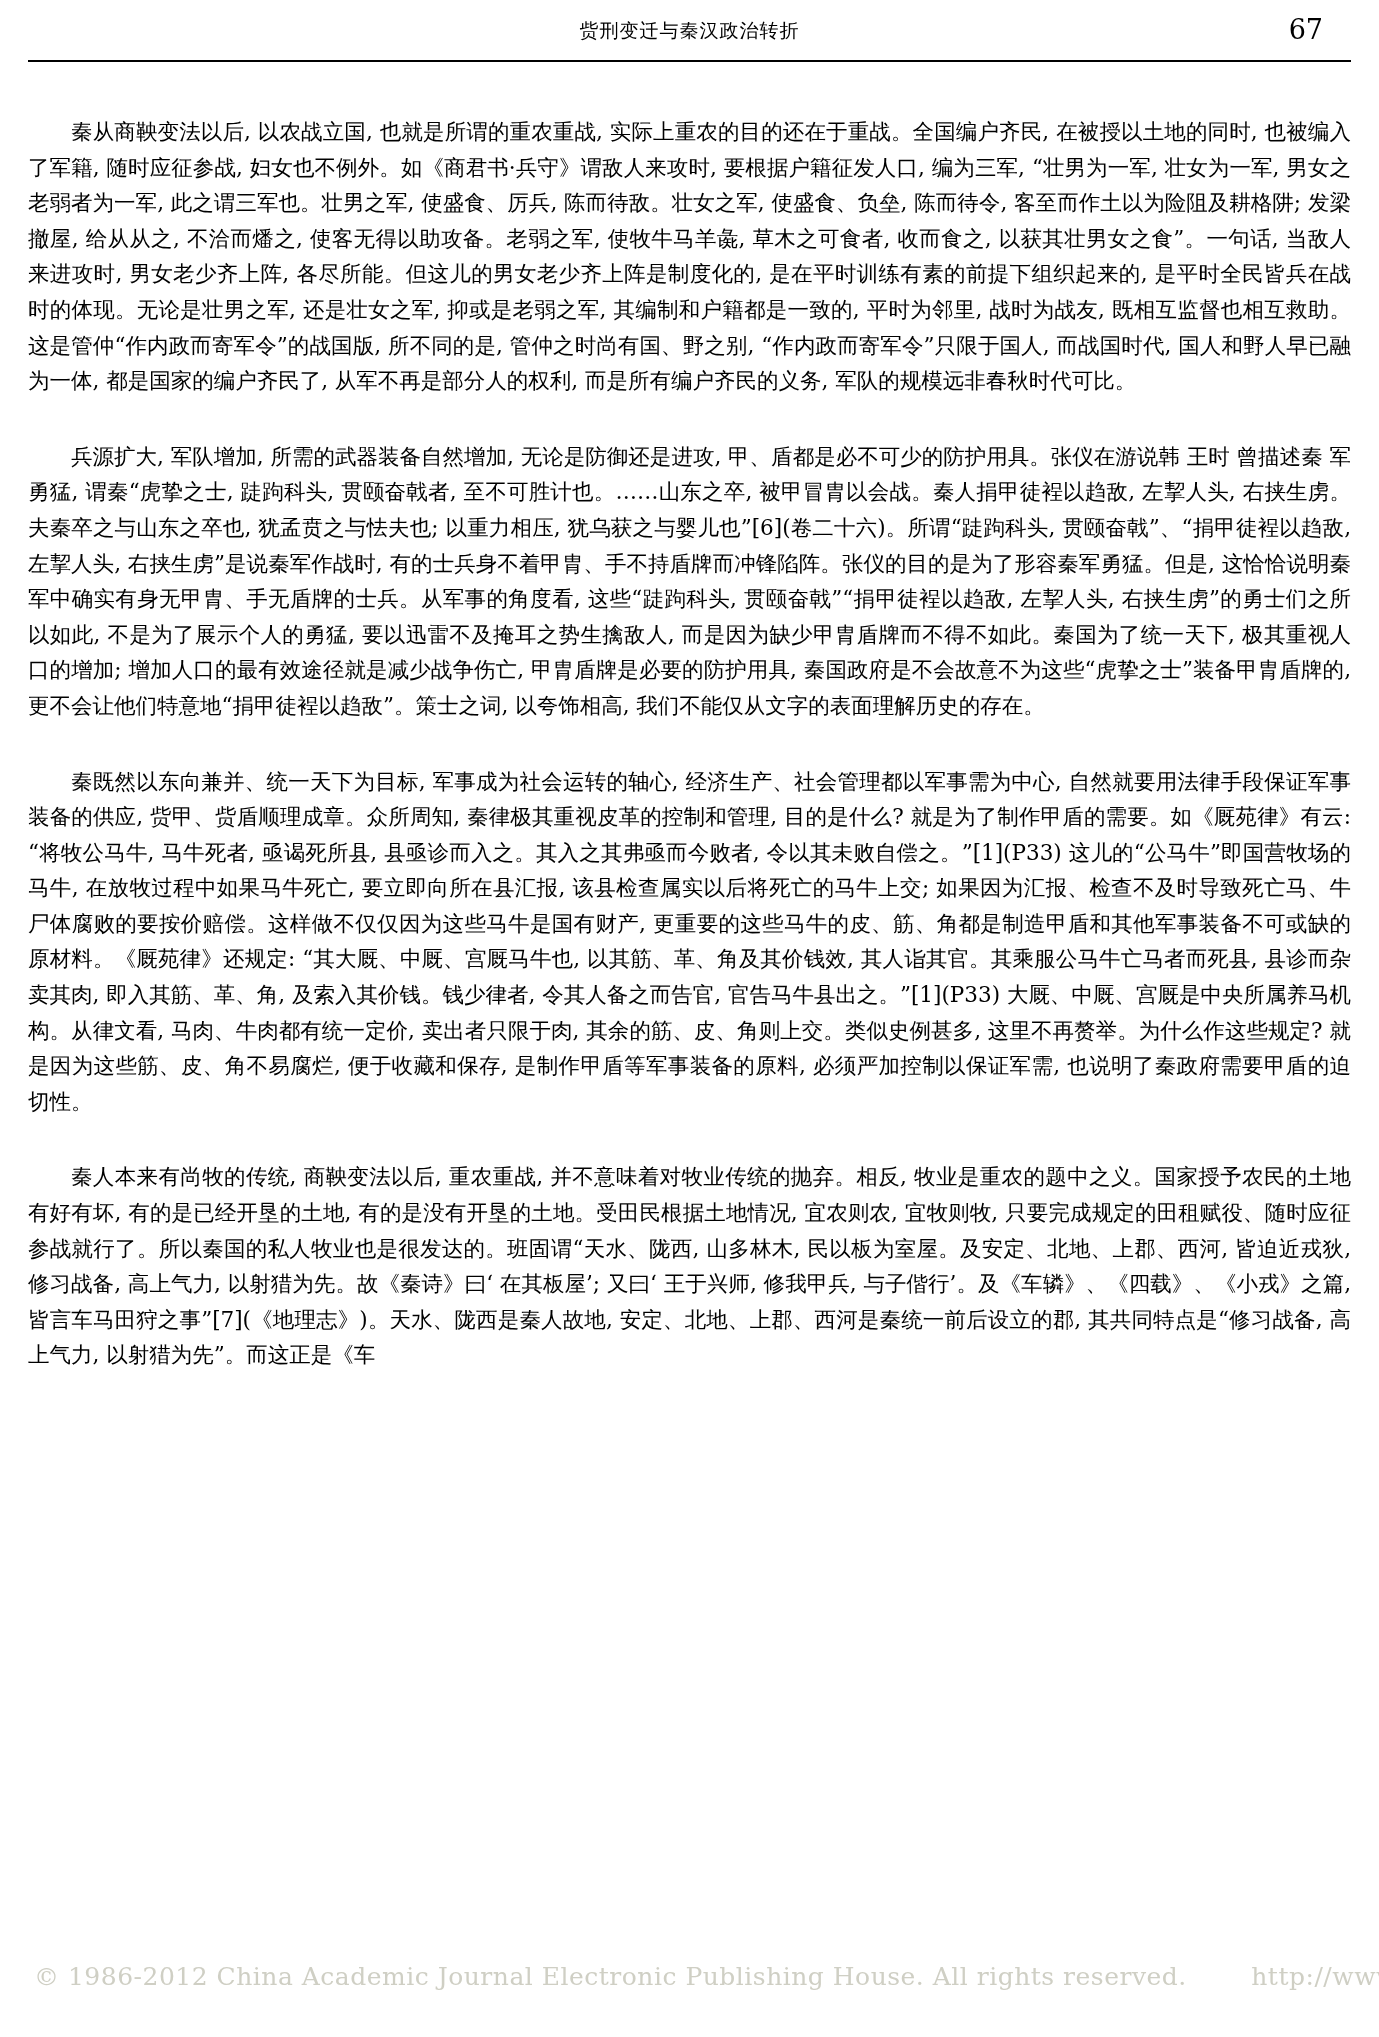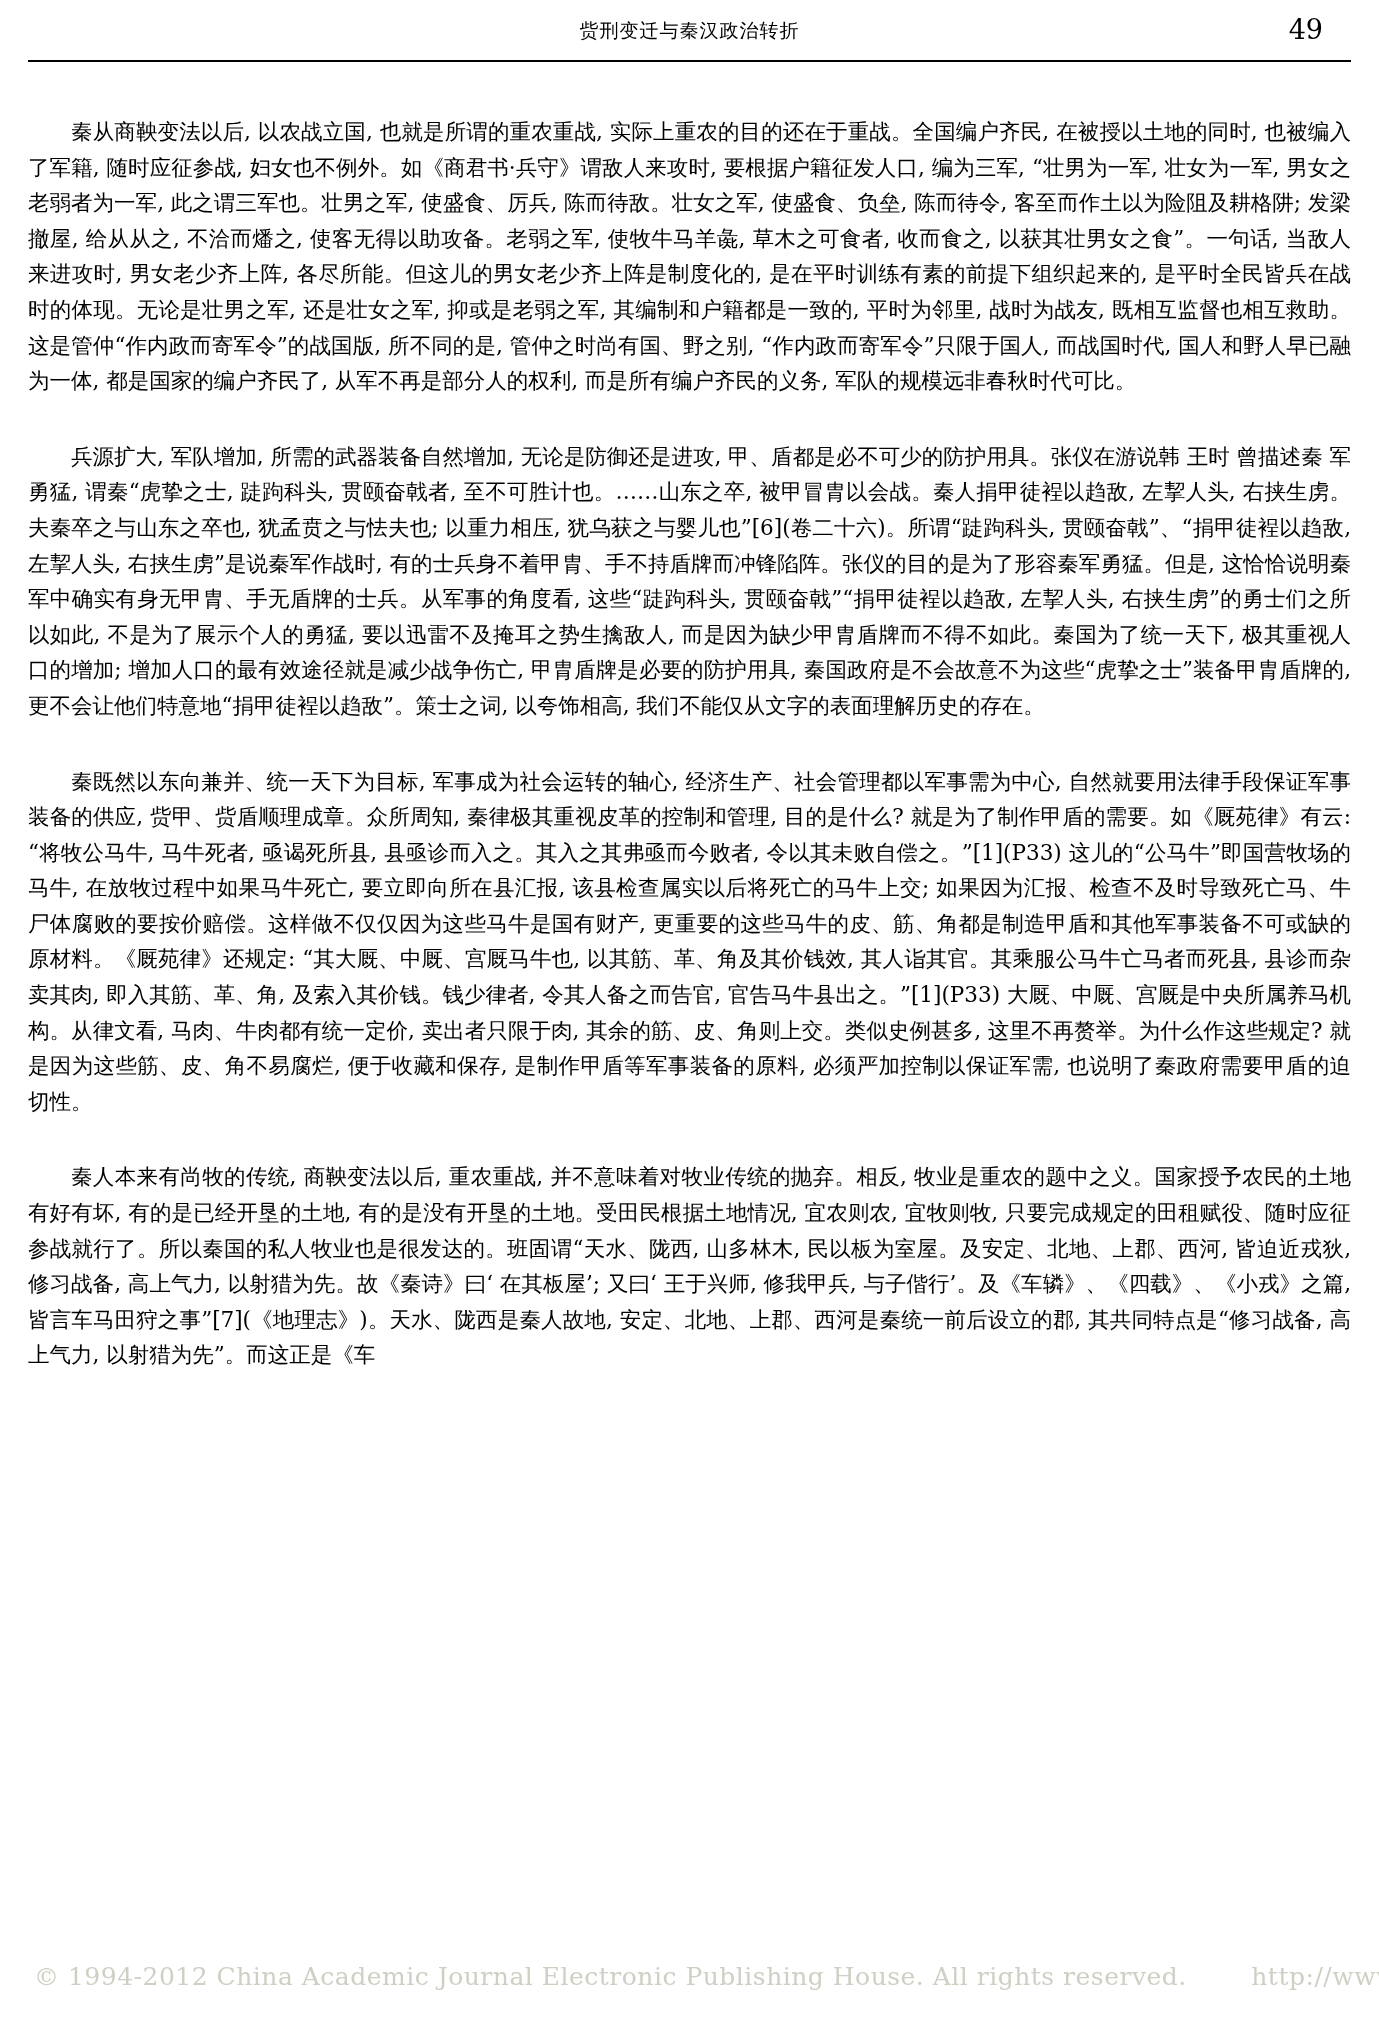--- a/index.html
+++ b/index.html
@@ -88,30 +88,30 @@
     margin-left: 56px;
   }
 </style>
 </head>
 <body>
 
 <div class="page">
 
   <div class="header">
     <div class="header-title">赀刑变迁与秦汉政治转折</div>
-    <div class="header-pageno">49</div>
+    <div class="header-pageno">67</div>
   </div>
 
   <div class="rule"></div>
 
   <div class="content">
     <p class="para indent">秦从商鞅变法以后, 以农战立国, 也就是所谓的重农重战, 实际上重农的目的还在于重战。全国编户齐民, 在被授以土地的同时, 也被编入了军籍, 随时应征参战, 妇女也不例外。如《商君书·兵守》谓敌人来攻时, 要根据户籍征发人口, 编为三军, “壮男为一军, 壮女为一军, 男女之老弱者为一军, 此之谓三军也。壮男之军, 使盛食、厉兵, 陈而待敌。壮女之军, 使盛食、负垒, 陈而待令, 客至而作土以为险阻及耕格阱; 发梁撤屋, 给从从之, 不洽而燔之, 使客无得以助攻备。老弱之军, 使牧牛马羊彘, 草木之可食者, 收而食之, 以获其壮男女之食”。一句话, 当敌人来进攻时, 男女老少齐上阵, 各尽所能。但这儿的男女老少齐上阵是制度化的, 是在平时训练有素的前提下组织起来的, 是平时全民皆兵在战时的体现。无论是壮男之军, 还是壮女之军, 抑或是老弱之军, 其编制和户籍都是一致的, 平时为邻里, 战时为战友, 既相互监督也相互救助。这是管仲“作内政而寄军令”的战国版, 所不同的是, 管仲之时尚有国、野之别, “作内政而寄军令”只限于国人, 而战国时代, 国人和野人早已融为一体, 都是国家的编户齐民了, 从军不再是部分人的权利, 而是所有编户齐民的义务, 军队的规模远非春秋时代可比。</p>
     <p class="para indent">兵源扩大, 军队增加, 所需的武器装备自然增加, 无论是防御还是进攻, 甲、盾都是必不可少的防护用具。张仪在游说韩 王时 曾描述秦 军勇猛, 谓秦“虎挚之士, 跿跔科头, 贯颐奋戟者, 至不可胜计也。……山东之卒, 被甲冒胄以会战。秦人捐甲徒裎以趋敌, 左挈人头, 右挟生虏。夫秦卒之与山东之卒也, 犹孟贲之与怯夫也; 以重力相压, 犹乌获之与婴儿也”[6](卷二十六)。所谓“跿跔科头, 贯颐奋戟”、“捐甲徒裎以趋敌, 左挈人头, 右挟生虏”是说秦军作战时, 有的士兵身不着甲胄、手不持盾牌而冲锋陷阵。张仪的目的是为了形容秦军勇猛。但是, 这恰恰说明秦军中确实有身无甲胄、手无盾牌的士兵。从军事的角度看, 这些“跿跔科头, 贯颐奋戟”“捐甲徒裎以趋敌, 左挈人头, 右挟生虏”的勇士们之所以如此, 不是为了展示个人的勇猛, 要以迅雷不及掩耳之势生擒敌人, 而是因为缺少甲胄盾牌而不得不如此。秦国为了统一天下, 极其重视人口的增加; 增加人口的最有效途径就是减少战争伤亡, 甲胄盾牌是必要的防护用具, 秦国政府是不会故意不为这些“虎挚之士”装备甲胄盾牌的, 更不会让他们特意地“捐甲徒裎以趋敌”。策士之词, 以夸饰相高, 我们不能仅从文字的表面理解历史的存在。</p>
     <p class="para indent">秦既然以东向兼并、统一天下为目标, 军事成为社会运转的轴心, 经济生产、社会管理都以军事需为中心, 自然就要用法律手段保证军事装备的供应, 赀甲、赀盾顺理成章。众所周知, 秦律极其重视皮革的控制和管理, 目的是什么? 就是为了制作甲盾的需要。如《厩苑律》有云: “将牧公马牛, 马牛死者, 亟谒死所县, 县亟诊而入之。其入之其弗亟而今败者, 令以其未败自偿之。”[1](P33) 这儿的“公马牛”即国营牧场的马牛, 在放牧过程中如果马牛死亡, 要立即向所在县汇报, 该县检查属实以后将死亡的马牛上交; 如果因为汇报、检查不及时导致死亡马、牛尸体腐败的要按价赔偿。这样做不仅仅因为这些马牛是国有财产, 更重要的这些马牛的皮、筋、角都是制造甲盾和其他军事装备不可或缺的原材料。《厩苑律》还规定: “其大厩、中厩、宫厩马牛也, 以其筋、革、角及其价钱效, 其人诣其官。其乘服公马牛亡马者而死县, 县诊而杂卖其肉, 即入其筋、革、角, 及索入其价钱。钱少律者, 令其人备之而告官, 官告马牛县出之。”[1](P33) 大厩、中厩、宫厩是中央所属养马机构。从律文看, 马肉、牛肉都有统一定价, 卖出者只限于肉, 其余的筋、皮、角则上交。类似史例甚多, 这里不再赘举。为什么作这些规定? 就是因为这些筋、皮、角不易腐烂, 便于收藏和保存, 是制作甲盾等军事装备的原料, 必须严加控制以保证军需, 也说明了秦政府需要甲盾的迫切性。</p>
     <p class="para indent">秦人本来有尚牧的传统, 商鞅变法以后, 重农重战, 并不意味着对牧业传统的抛弃。相反, 牧业是重农的题中之义。国家授予农民的土地有好有坏, 有的是已经开垦的土地, 有的是没有开垦的土地。受田民根据土地情况, 宜农则农, 宜牧则牧, 只要完成规定的田租赋役、随时应征参战就行了。所以秦国的私人牧业也是很发达的。班固谓“天水、陇西, 山多林木, 民以板为室屋。及安定、北地、上郡、西河, 皆迫近戎狄, 修习战备, 高上气力, 以射猎为先。故《秦诗》曰‘ 在其板屋’; 又曰‘ 王于兴师, 修我甲兵, 与子偕行’。及《车辚》、《四载》、《小戎》之篇, 皆言车马田狩之事”[7](《地理志》)。天水、陇西是秦人故地, 安定、北地、上郡、西河是秦统一前后设立的郡, 其共同特点是“修习战备, 高上气力, 以射猎为先”。而这正是《车</p>
   </div>
 
   <div class="footer">
-    <span>© 1994-2012 China Academic Journal Electronic Publishing House. All rights reserved.</span>
+    <span>© 1986-2012 China Academic Journal Electronic Publishing House. All rights reserved.</span>
     <span class="url">http://www.cnki.net</span>
   </div>
 
 </div>
 
 </body></html>

